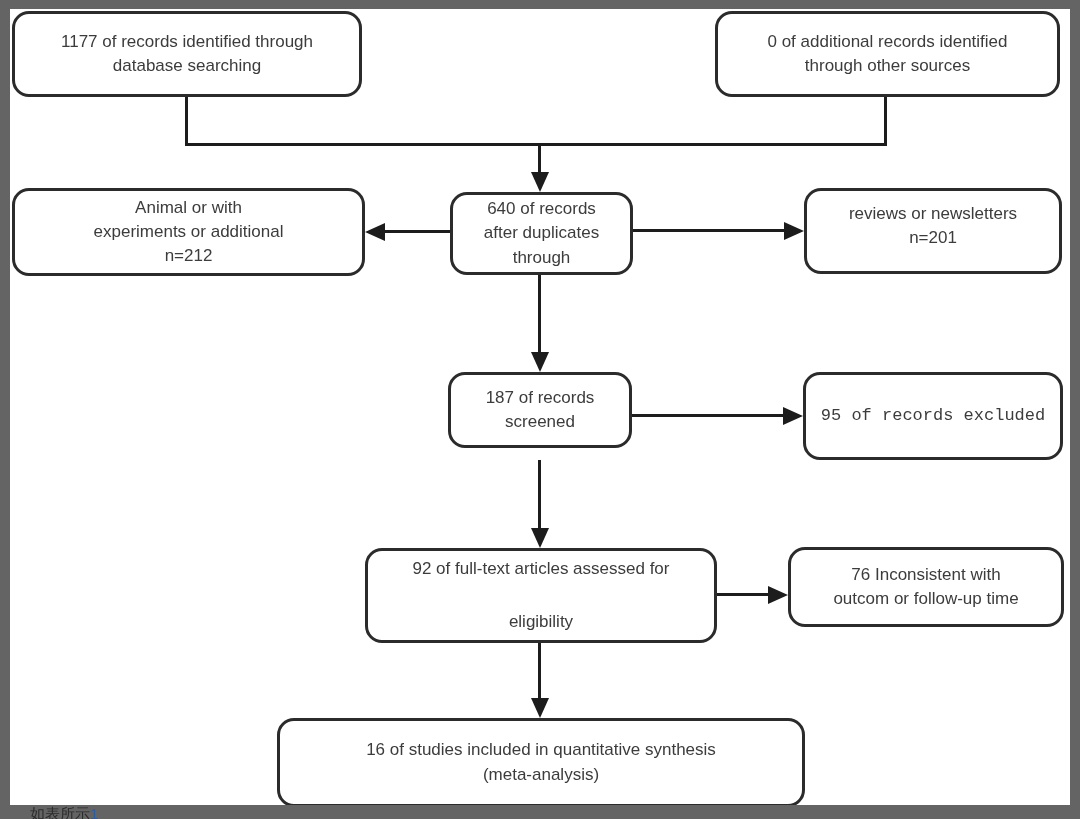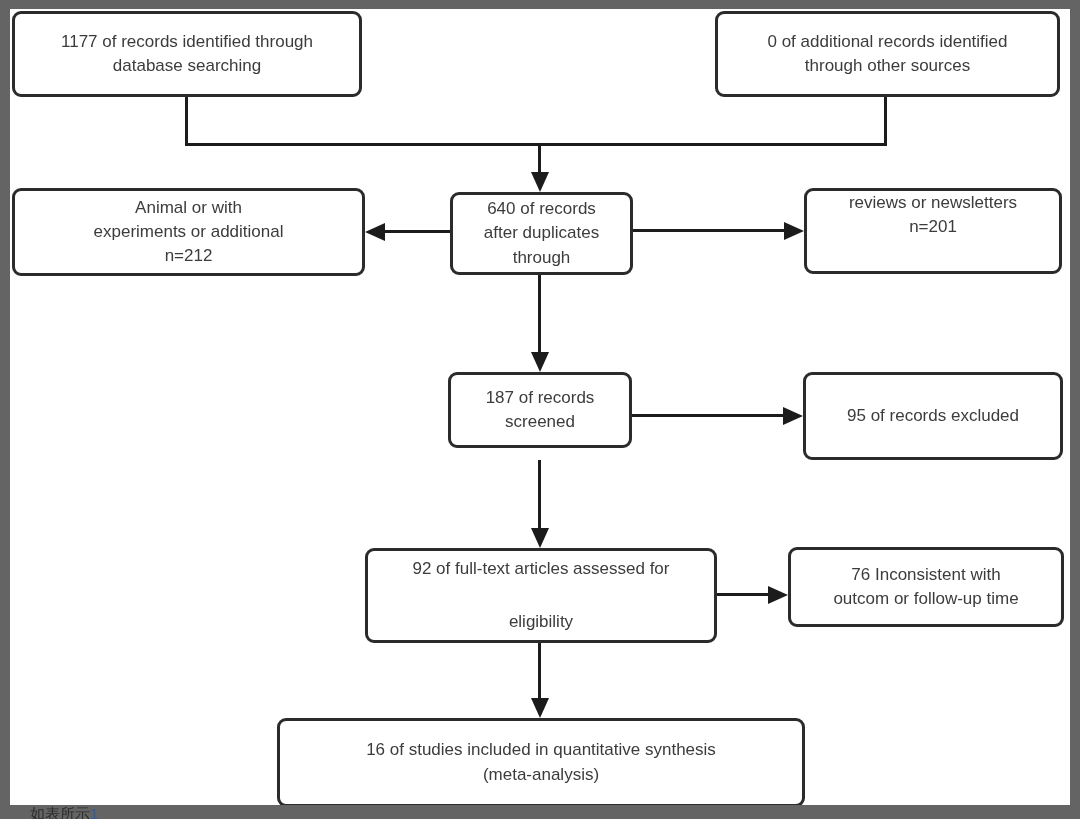--- a/index.html
+++ b/index.html
@@ -22,31 +22,31 @@
     position:absolute;
     left:10px;top:9px;width:1060px;height:796px;
     background:var(--canvas);
     overflow:hidden;
   }
   .box{
     position:absolute;
     box-sizing:border-box;
     background:var(--canvas);
     border:3px solid var(--boxborder);
-    border-radius:9px;
+    border-radius:17px;
     display:flex;
     flex-direction:column;
     justify-content:center;
     text-align:center;
     font-size:17px;
     line-height:1.42;
     color:var(--text);
     z-index:2;
   }
-  .box.top-align{justify-content:flex-start;}
+  .box.top-align{justify-content:flex-start;padding-top:11px;}
   .hline,.vline{position:absolute;background:var(--line);z-index:1;}
   .hline{height:3px;}
   .vline{width:3px;}
   .arr{position:absolute;width:0;height:0;z-index:1;}
   .arr-down{border-left:9px solid transparent;border-right:9px solid transparent;border-top:20px solid var(--line);}
   .arr-left{border-top:9px solid transparent;border-bottom:9px solid transparent;border-right:20px solid var(--line);}
   .arr-right{border-top:9px solid transparent;border-bottom:9px solid transparent;border-left:20px solid var(--line);}
   .caption{
     position:absolute;
     left:30px;top:806px;
@@ -89,21 +89,21 @@
     <div class="box top-align" style="left:794px;top:179px;width:258px;height:86px;">
       <div>reviews or newsletters</div>
       <div>n=201</div>
     </div>
 
     <div class="box" style="left:438px;top:363px;width:184px;height:76px;">
       <div>187 of records</div>
       <div>screened</div>
     </div>
 
-    <div class="box" style="left:793px;top:363px;width:260px;height:88px;">
+    <div class="box" style="left:793px;top:363px;width:260px;height:88px;font-family:Liberation Mono, monospace;">
       <div>95 of records excluded</div>
     </div>
 
     <div class="box" style="left:355px;top:539px;width:352px;height:95px;gap:28px;">
       <div>92 of full-text articles assessed for</div>
       <div>eligibility</div>
     </div>
 
     <div class="box" style="left:778px;top:538px;width:276px;height:80px;">
       <div>76 Inconsistent with</div>

